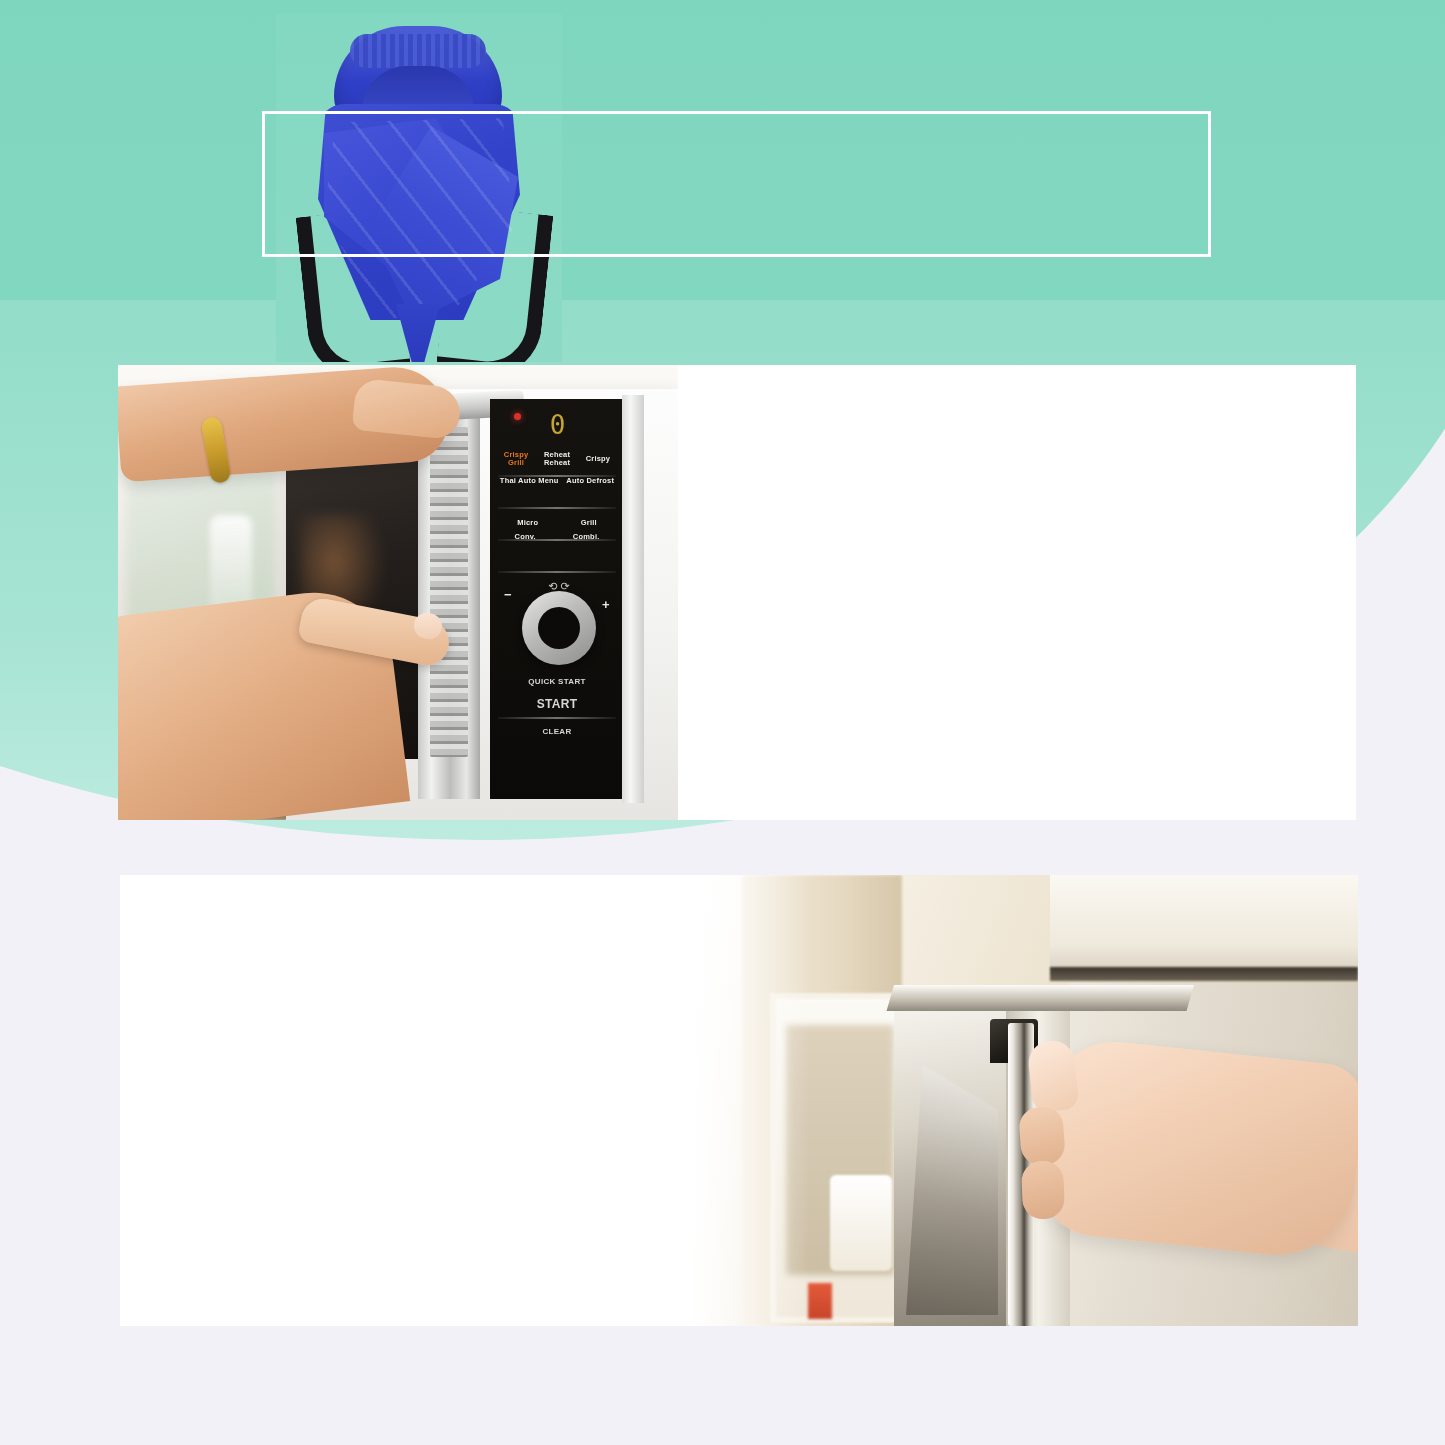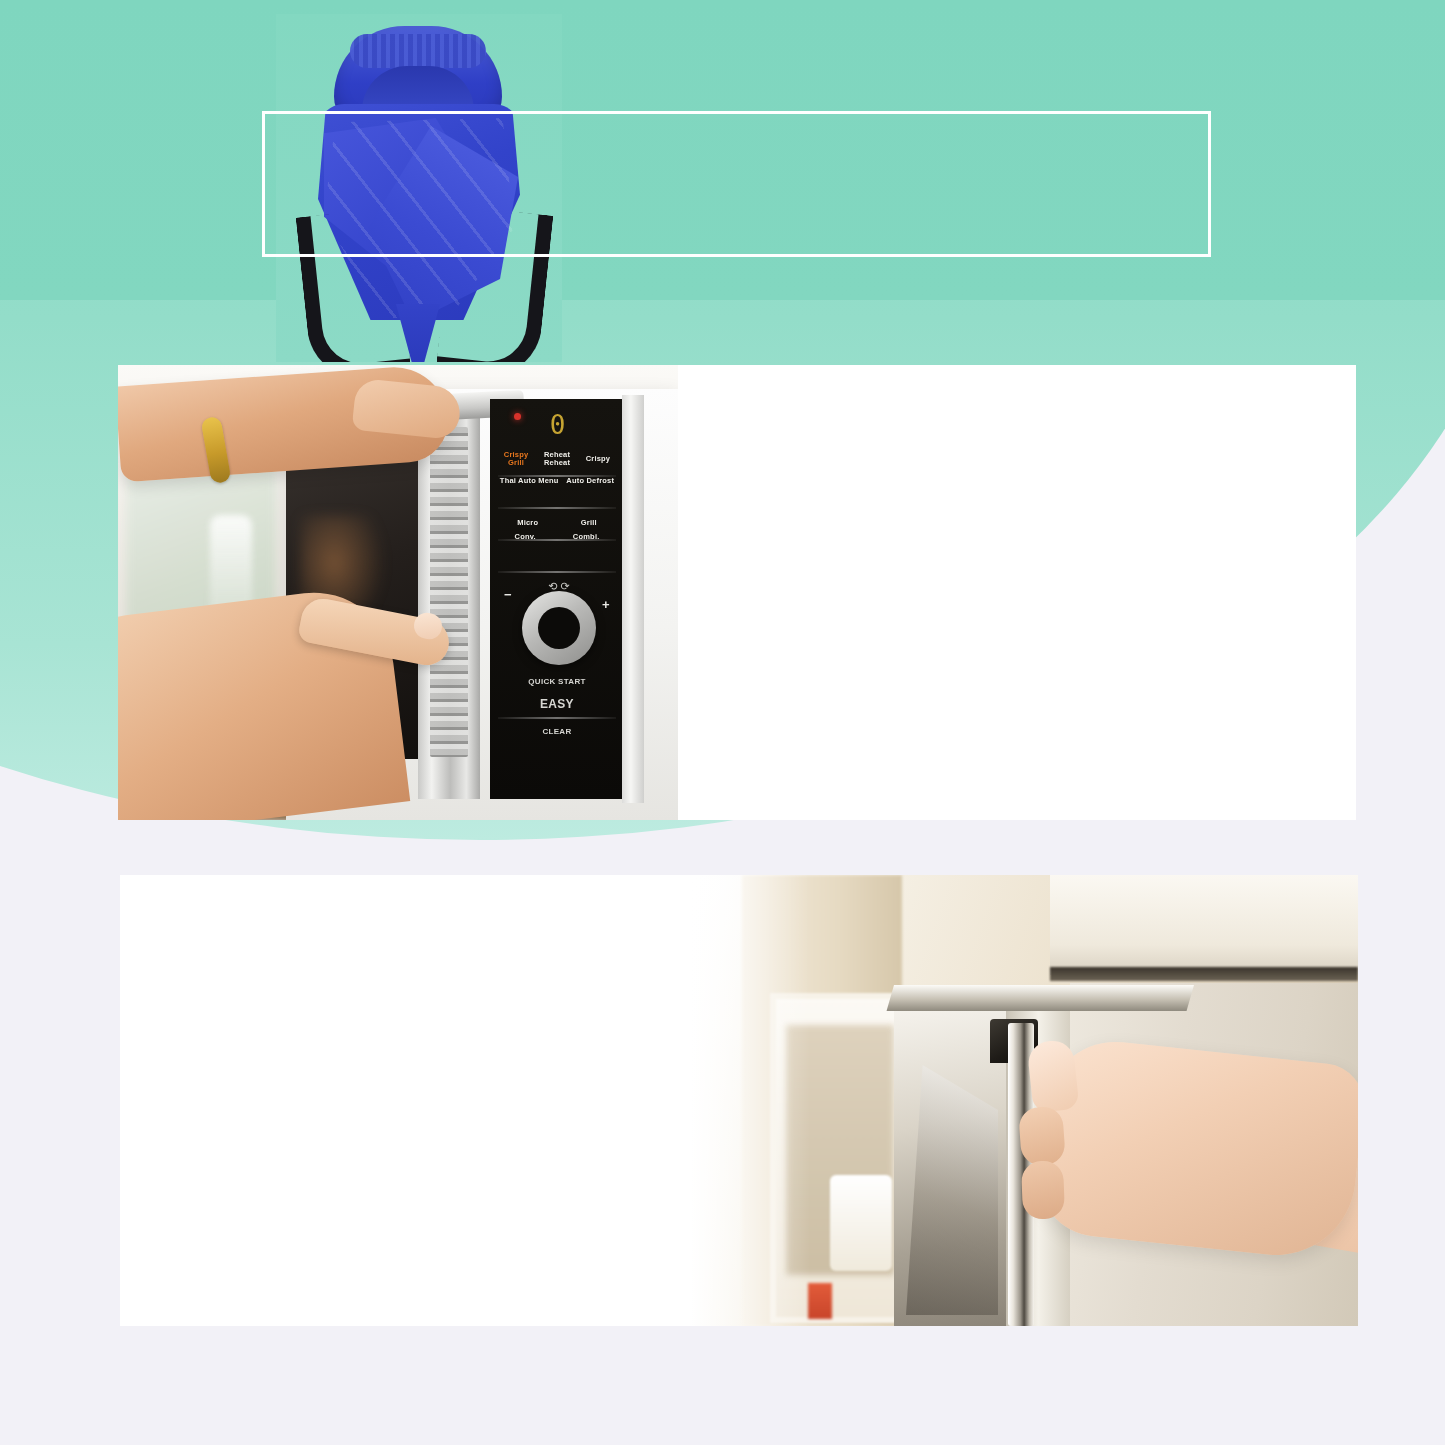--- a/index.html
+++ b/index.html
@@ -718,21 +718,21 @@
       </div>
       <div class="mw-sep" style="top:206px;"></div>
 
       <div class="mw-knob-arrow">⟲  ⟳</div>
       <div class="mw-minus">−</div>
       <div class="mw-plus">+</div>
       <div class="mw-knob-ring"></div>
       <div class="mw-knob-hole"></div>
 
       <div class="mw-bottom-label" style="top:312px;">QUICK START</div>
-      <div class="mw-bottom-label" style="top:332px; font-size:12px;">EASY</div>
+      <div class="mw-bottom-label" style="top:332px; font-size:12px;">START</div>
       <div class="mw-sep" style="top:352px;"></div>
       <div class="mw-bottom-label" style="top:362px;">CLEAR</div>
 
       <div class="mw-hand-top"></div>
       <div class="mw-bracelet"></div>
       <div class="mw-fingers-top"></div>
       <div class="mw-hand-bottom"></div>
       <div class="mw-finger-point"></div>
       <div class="mw-nail"></div>
     </div>

